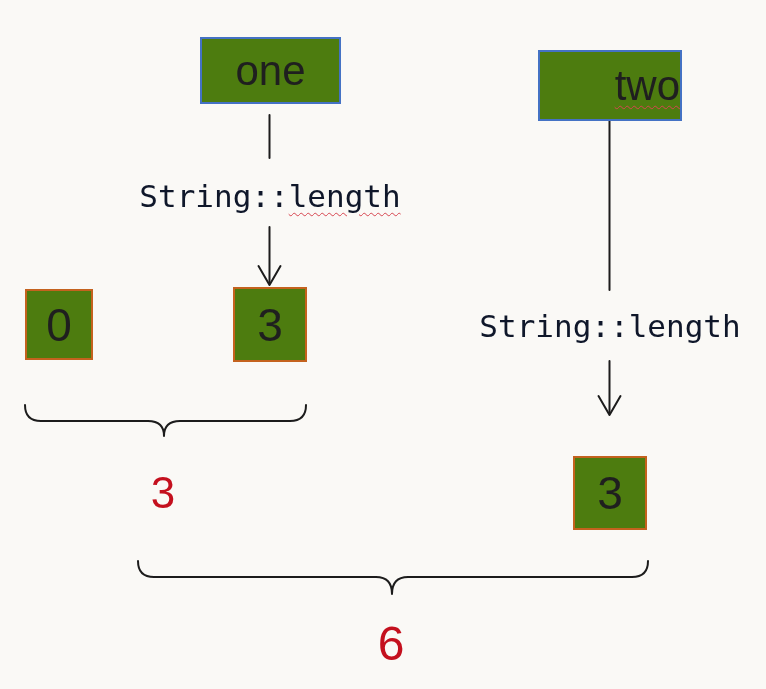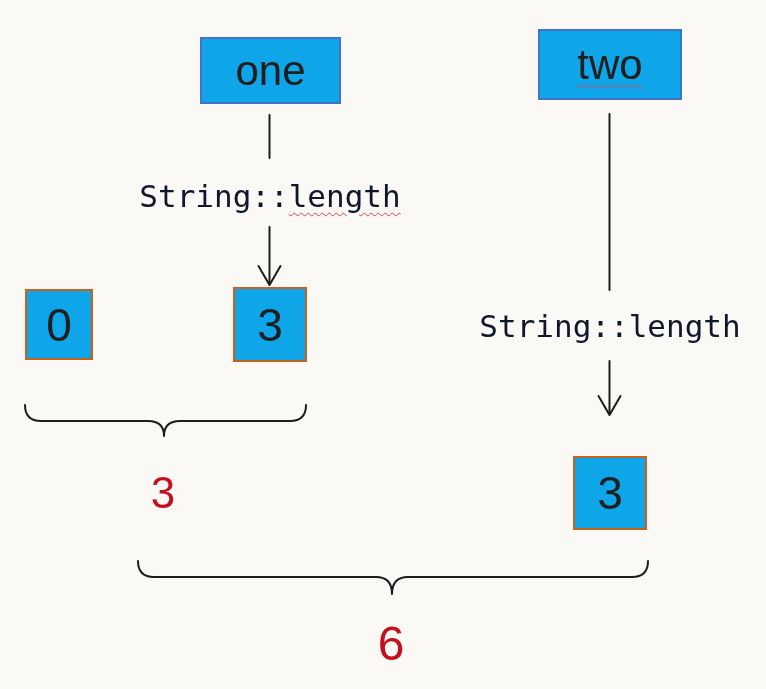--- a/index.html
+++ b/index.html
@@ -27,28 +27,28 @@
     stroke-width: 2;
     fill: none;
     stroke-linecap: round;
     stroke-linejoin: round;
   }
   .sbox {
     position: absolute;
     display: flex;
     align-items: center;
     justify-content: center;
-    background: #0ea5e9;
+    background: #4d7c0f;
     box-sizing: border-box;
     color: #1f1f1f;
   }
   .blue-box  { border: 2px solid #4472c4; font-size: 42px; }
   .orange-box{ border: 2px solid #c4621e; font-size: 46px; }
   #box-one        { left: 200px; top: 37px;  width: 141px; height: 67px; }
-  #box-two        { left: 538px; top: 29px;  width: 144px; height: 71px; }
+  #box-two        { left: 538px; top: 50px;  width: 144px; height: 71px; justify-content: flex-end; }
   #box-zero       { left: 25px;  top: 289px; width: 68px;  height: 71px; }
   #box-three-left { left: 233px; top: 287px; width: 74px;  height: 75px; }
   #box-three-right{ left: 573px; top: 456px; width: 74px;  height: 74px; }
   .fn-label {
     position: absolute;
     width: 300px;
     text-align: center;
     font-family: "DejaVu Sans Mono", monospace;
     font-size: 31px;
     color: #0f172a;

